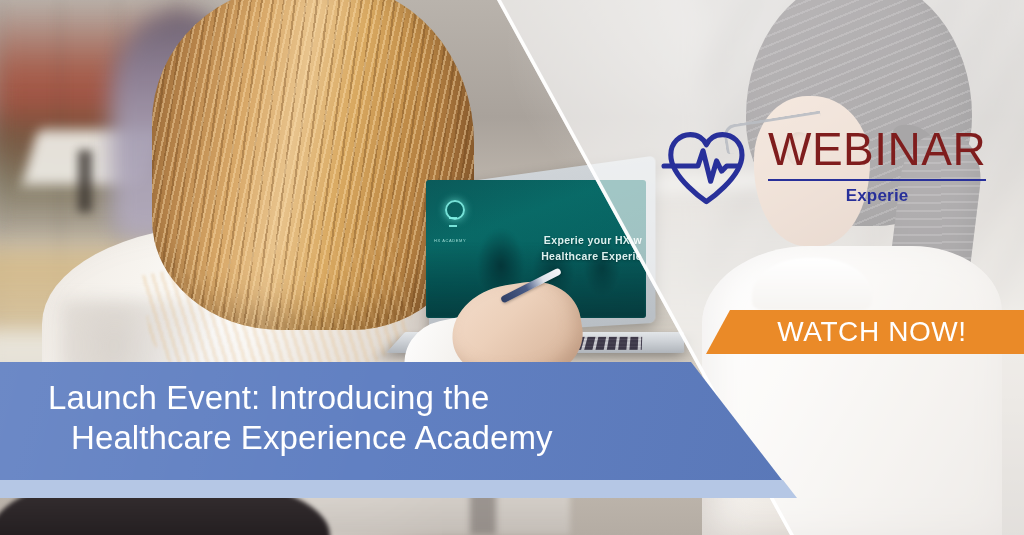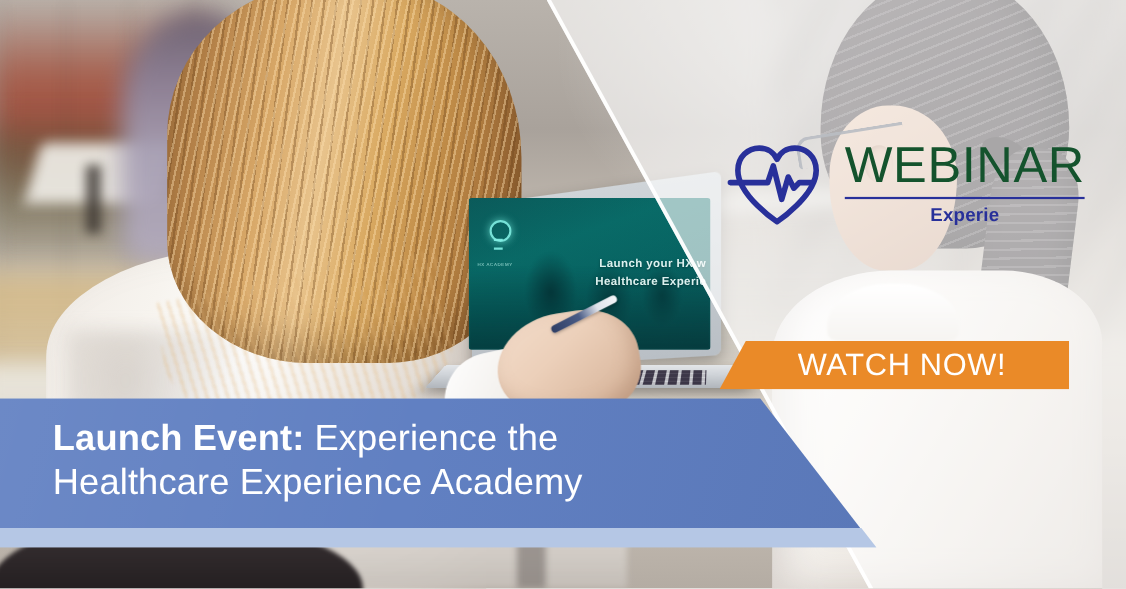--- a/index.html
+++ b/index.html
@@ -451,40 +451,40 @@
     align-items: center;
     gap: 22px;
   }
   .heart-icon { width: 86px; height: 78px; display: block; flex: none; }
   .webinar-text { display: flex; flex-direction: column; align-items: center; }
   .webinar-word {
     font-size: 46px;
     font-weight: 400;
     letter-spacing: 0.5px;
     line-height: 1;
-    color: #14532d;
+    color: #7f1d1d;
     white-space: nowrap;
   }
   .webinar-rule {
     width: 100%;
     height: 2px;
     background: #28309A;
     margin: 7px 0 5px;
   }
   .webinar-sub {
     font-size: 17px;
     font-weight: 700;
     letter-spacing: 0.2px;
     color: #28309A;
   }
 
   
   .watch-banner {
     position: absolute;
-    left: 654px; top: 310px;
+    left: 706px; top: 310px;
     width: 318px; height: 44px;
     background: #EA8A28;
     clip-path: polygon(24px 0, 318px 0, 318px 44px, 0 44px);
     display: flex;
     align-items: center;
     justify-content: center;
     cursor: pointer;
   }
   .watch-label {
     color: #ffffff;
@@ -513,23 +513,23 @@
   .title-text {
     position: absolute;
     left: 48px; top: 16px;
     color: #ffffff;
     font-size: 33px;
     line-height: 40px;
     letter-spacing: 0.1px;
     z-index: 2;
     white-space: nowrap;
   }
-  .title-strong { font-weight: 700; }
+  .title-strong { font-weight: 400; }
   .title-rest   { font-weight: 400; }
-  .title-line2  { font-weight: 400; display: block; }
+  .title-line2  { font-weight: 400; display: block; margin-left: 23px; }
 
   .title-strip {
     position: absolute;
     left: 0; top: 480px;
     width: 797px; height: 18px;
     background: #B5C7E5;
     clip-path: polygon(0 0, 783px 0, 797px 18px, 0 18px);
   }
 </style>
 </head>
@@ -560,21 +560,21 @@
       <div class="wl-hair-tips"></div>
     </div>
 
     <div class="laptop">
       <div class="lt-lid"></div>
       <div class="lt-screen">
         <div class="lt-screen-people"></div>
         <div class="lt-bulb"></div>
         <div class="lt-brand">HX ACADEMY</div>
         <div class="lt-text">
-          <div>Launch your HX w</div>
+          <div>Experie your HX w</div>
           <div>Healthcare Experie</div>
         </div>
       </div>
       <div class="lt-base"></div>
       <div class="lt-keys"></div>
     </div>
 
     <div class="hand-sleeve"></div>
     <div class="hand"></div>
     <div class="pen"></div>
@@ -611,19 +611,19 @@
       <div class="webinar-sub">Experie</div>
     </div>
   </div>
 
   <div class="watch-banner">
     <span class="watch-label">WATCH NOW!</span>
   </div>
 
   <div class="title-banner">
     <div class="title-text">
-      <span class="title-strong">Launch Event:</span><span class="title-rest"> Experience the</span>
+      <span class="title-strong">Launch Event:</span><span class="title-rest"> Introducing the</span>
       <span class="title-line2">Healthcare Experience Academy</span>
     </div>
   </div>
   <div class="title-strip"></div>
 
 </div>
 
 </body></html>

